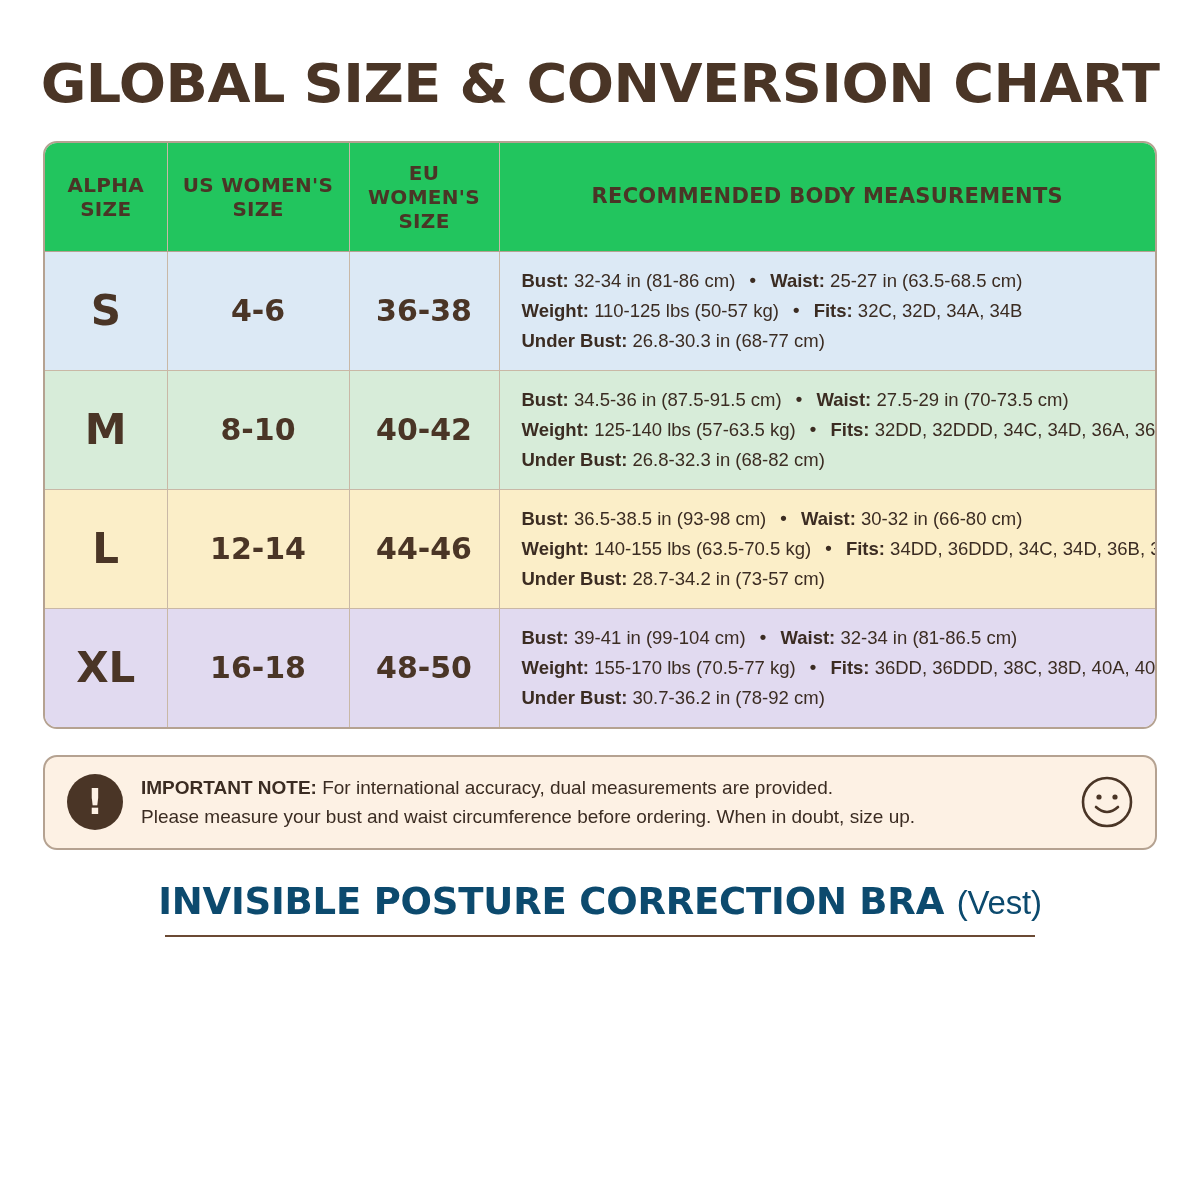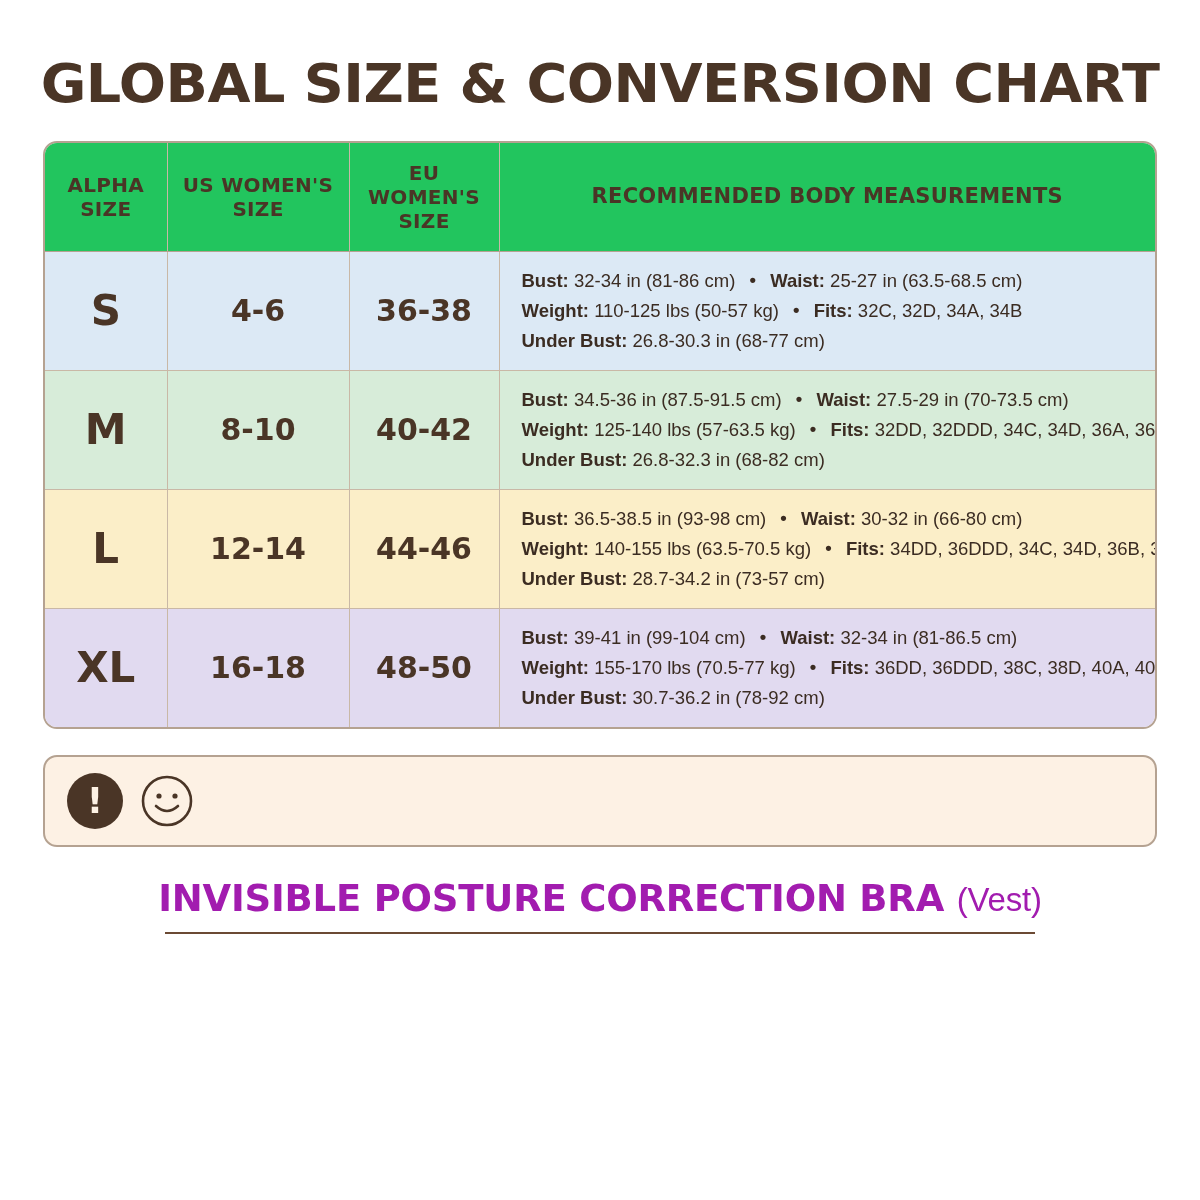--- a/index.html
+++ b/index.html
@@ -154,21 +154,21 @@
 
   
   .footer {
     margin-top: 30px;
     text-align: center;
   }
   .product-title {
     font-family: "DejaVu Sans", sans-serif;
     font-weight: bold;
     font-size: 37px;
-    color: #a21caf;
+    color: #0c4a6e;
     letter-spacing: -0.2px;
     text-transform: uppercase;
     margin-top: 13px;
   }
   .product-title .vest {
     font-weight: normal;
     font-family: "Liberation Sans", sans-serif;
     font-size: 33px;
     text-transform: none;
   }
@@ -327,20 +327,26 @@
             </div>
           </td>
         </tr>
 
       </tbody>
     </table>
   </div>
 
   <div class="note-box">
     <div class="note-icon">!</div>
+    <div class="note-text">
+      <div>
+        <b>IMPORTANT NOTE:</b><span> For international accuracy, dual measurements are provided.</span>
+      </div>
+      <div>Please measure your bust and waist circumference before ordering. When in doubt, size up.</div>
+    </div>
     <svg class="smiley" viewBox="0 0 52 52">
       <circle cx="26" cy="26" r="24" fill="none" stroke="#4a3526" stroke-width="2.6"></circle>
       <circle cx="18" cy="21" r="2.6" fill="#4a3526"></circle>
       <circle cx="34" cy="21" r="2.6" fill="#4a3526"></circle>
       <path d="M15 31 Q26 41 37 31" fill="none" stroke="#4a3526" stroke-width="2.6" stroke-linecap="round"></path>
     </svg>
   </div>
 
   <div class="footer">
     <div class="product-title">

